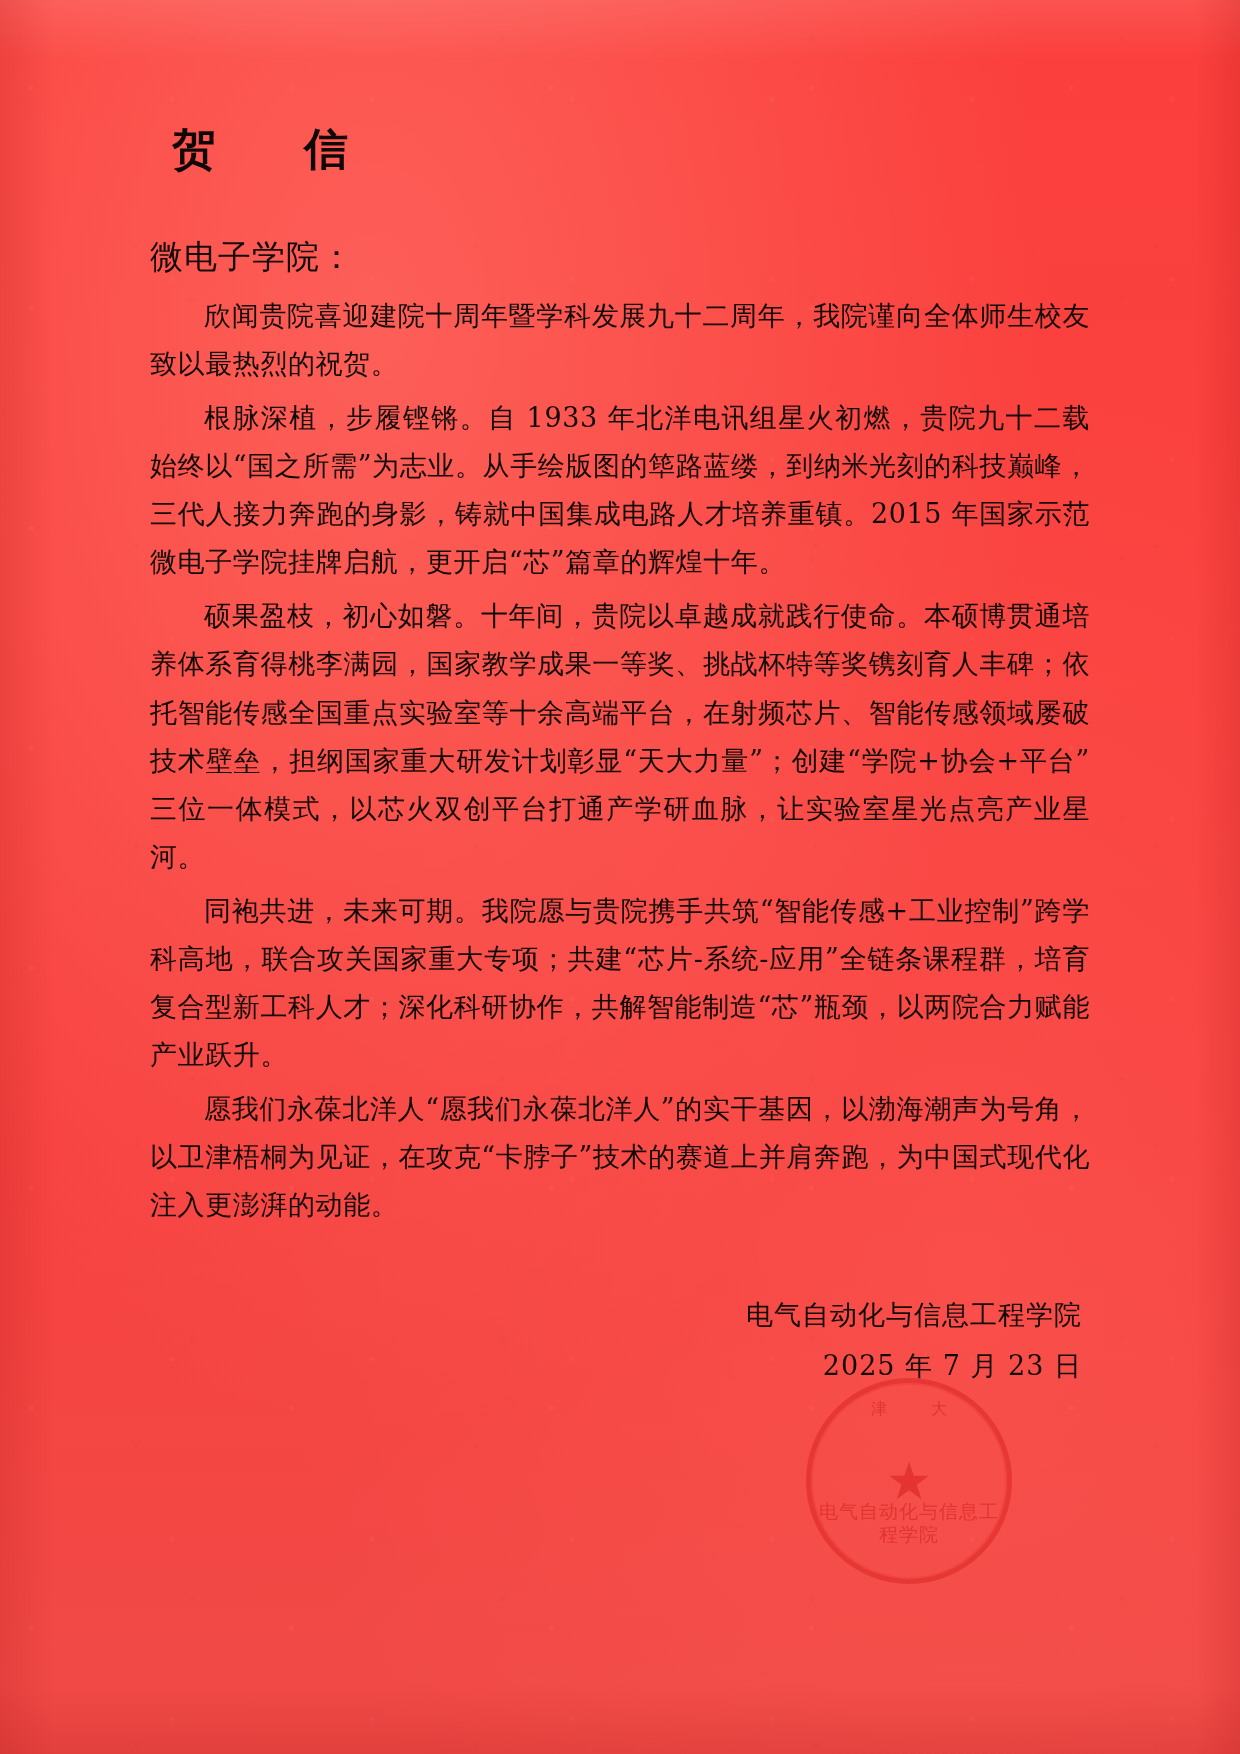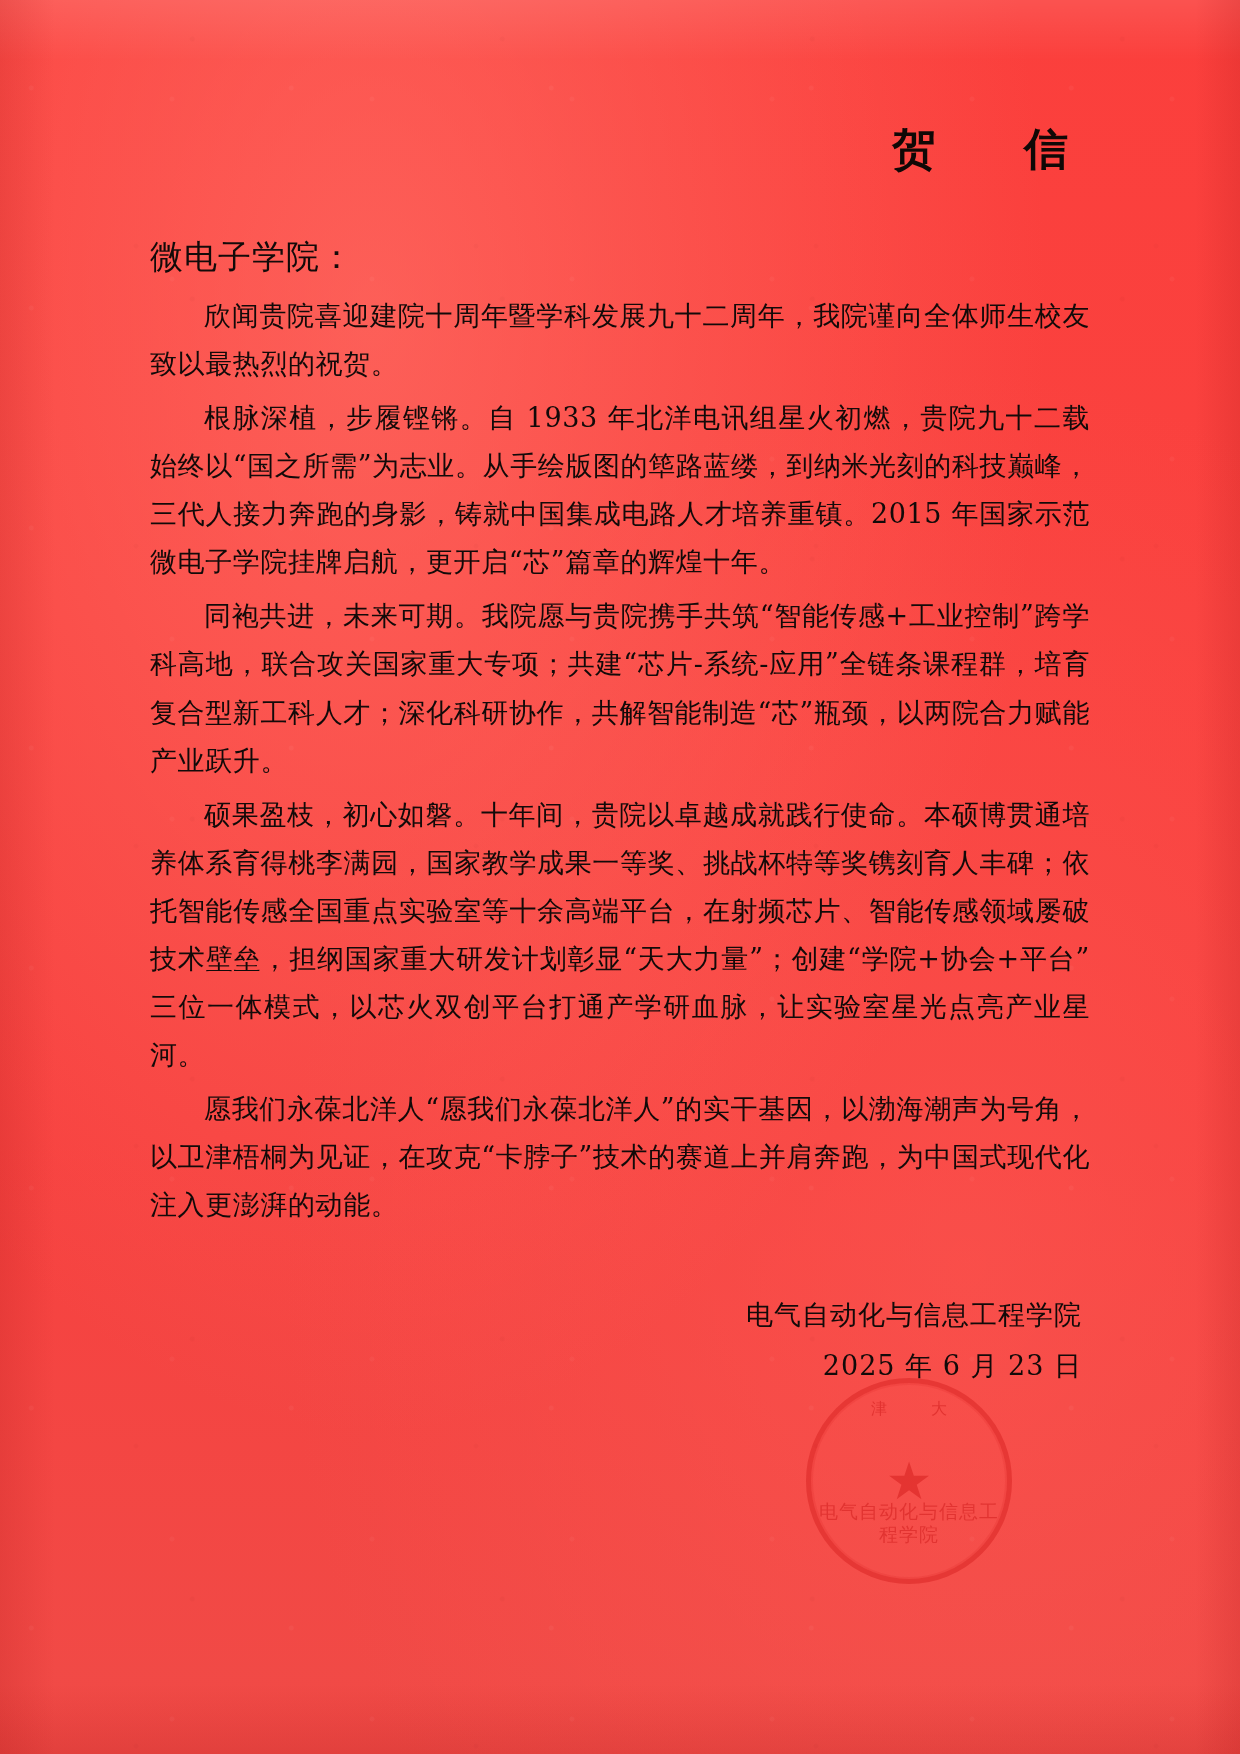--- a/index.html
+++ b/index.html
@@ -59,21 +59,21 @@
     top: 120px;
     width: 940px;
     color: #120a09;
   }
 
   .doc-title {
     font-family: "DejaVu Serif", "Liberation Serif", serif;
     font-weight: bold;
     font-size: 44px;
     letter-spacing: 22px;
-    text-align: right;
+    text-align: left;
     margin: 0 0 52px 0;
     text-indent: 22px;
     color: #100806;
   }
 
   .salutation {
     font-family: "DejaVu Serif", "Liberation Serif", serif;
     font-size: 33px;
     line-height: 1.55;
     margin: 0 0 10px 0;
@@ -162,27 +162,27 @@
   <div class="noise"></div>
 
   <div class="content">
 
     <h1 class="doc-title">贺　信</h1>
 
     <p class="salutation">微电子学院：</p>
 
     <p class="para">欣闻贵院喜迎建院十周年暨学科发展九十二周年，我院谨向全体师生校友致以最热烈的祝贺。</p>
     <p class="para">根脉深植，步履铿锵。自 1933 年北洋电讯组星火初燃，贵院九十二载始终以“国之所需”为志业。从手绘版图的筚路蓝缕，到纳米光刻的科技巅峰，三代人接力奔跑的身影，铸就中国集成电路人才培养重镇。2015 年国家示范微电子学院挂牌启航，更开启“芯”篇章的辉煌十年。</p>
+    <p class="para">硕果盈枝，初心如磐。十年间，贵院以卓越成就践行使命。本硕博贯通培养体系育得桃李满园，国家教学成果一等奖、挑战杯特等奖镌刻育人丰碑；依托智能传感全国重点实验室等十余高端平台，在射频芯片、智能传感领域屡破技术壁垒，担纲国家重大研发计划彰显“天大力量”；创建“学院+协会+平台”三位一体模式，以芯火双创平台打通产学研血脉，让实验室星光点亮产业星河。</p>
     <p class="para">同袍共进，未来可期。我院愿与贵院携手共筑“智能传感+工业控制”跨学科高地，联合攻关国家重大专项；共建“芯片-系统-应用”全链条课程群，培育复合型新工科人才；深化科研协作，共解智能制造“芯”瓶颈，以两院合力赋能产业跃升。</p>
-    <p class="para">硕果盈枝，初心如磐。十年间，贵院以卓越成就践行使命。本硕博贯通培养体系育得桃李满园，国家教学成果一等奖、挑战杯特等奖镌刻育人丰碑；依托智能传感全国重点实验室等十余高端平台，在射频芯片、智能传感领域屡破技术壁垒，担纲国家重大研发计划彰显“天大力量”；创建“学院+协会+平台”三位一体模式，以芯火双创平台打通产学研血脉，让实验室星光点亮产业星河。</p>
     <p class="para">愿我们永葆北洋人“愿我们永葆北洋人”的实干基因，以渤海潮声为号角，以卫津梧桐为见证，在攻克“卡脖子”技术的赛道上并肩奔跑，为中国式现代化注入更澎湃的动能。</p>
 
     <div class="signature">
       <span class="sign-org">电气自动化与信息工程学院</span>
-      <span class="sign-date">2025 年 6 月 23 日</span>
+      <span class="sign-date">2025 年 7 月 23 日</span>
     </div>
   </div>
 
   <div class="seal">
     <div class="seal-inner"></div>
     <div class="seal-top-text">津　大</div>
     <div class="seal-star">★</div>
     <div class="seal-bottom-text">电气自动化与信息工程学院</div>
   </div>
 </div>

